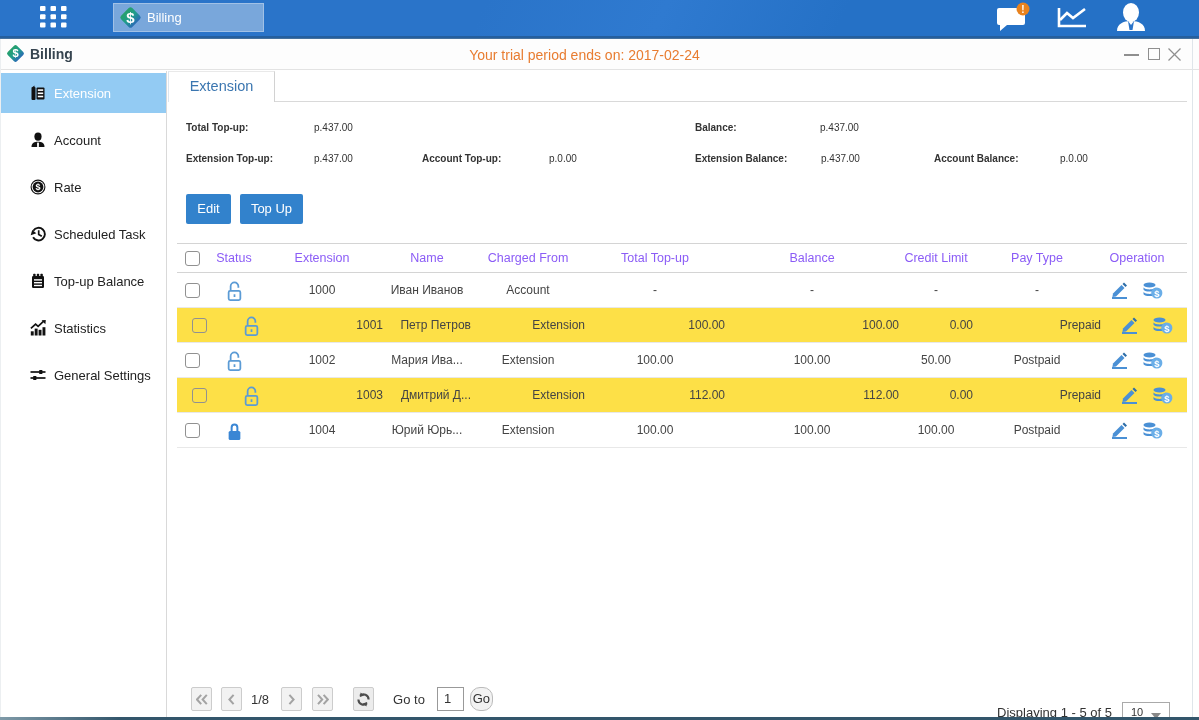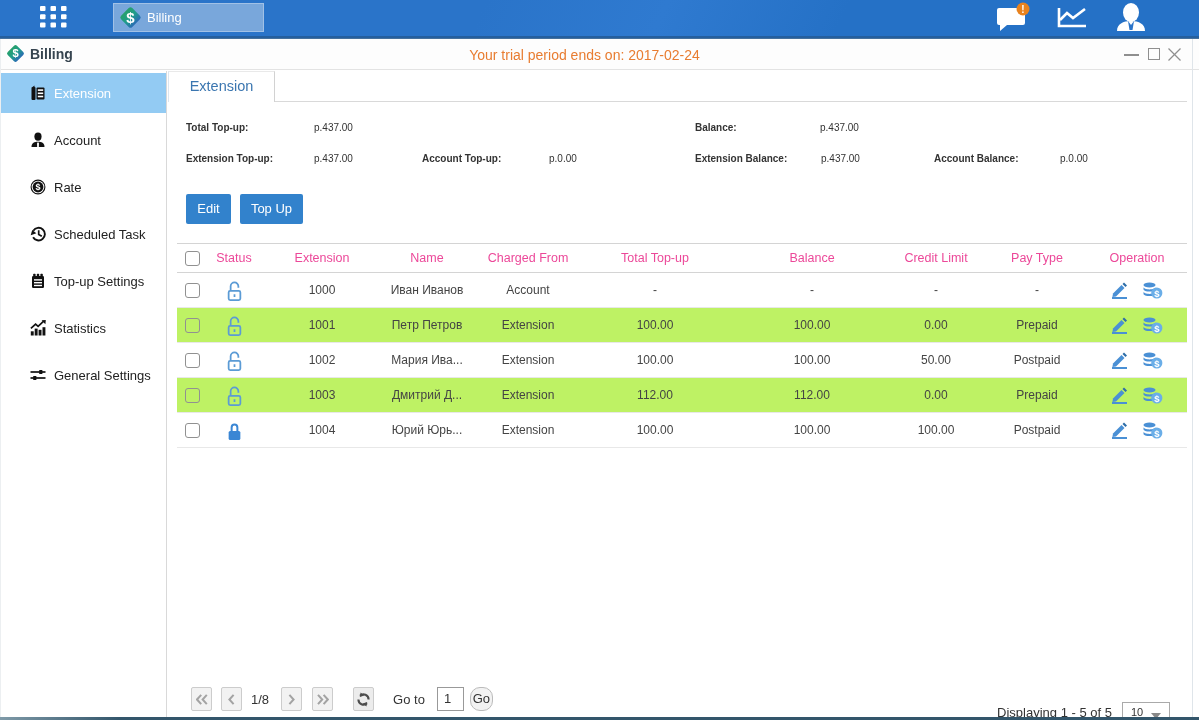--- a/index.html
+++ b/index.html
@@ -30,24 +30,24 @@
 .tabrow { position:absolute; left:0; top:0; width:1019px; height:31px; border-bottom:1px solid #d9d9d9; }
 .tab { position:absolute; left:0; top:0; width:107px; height:31px; background:#fff; border-top:1px solid #e9e9e9; border-right:1px solid #d2d2d2; border-left:1px solid #dde6ee; color:#3b76b0; font-size:14.5px; text-align:center; line-height:29px; }
 .stats { position:absolute; left:0; top:31px; width:1031px; height:116px; font-size:10px; color:#333; }
 .stats b { font-weight:bold; }
 .stats .it { position:absolute; white-space:nowrap; }
 .btns { position:absolute; left:18px; top:123px; }
 .btn { display:inline-block; height:30px; background:#3282cc; color:#fff; font-size:13px; border-radius:2px; text-align:center; line-height:30px; vertical-align:top; }
 .btn.edit { width:45px; margin-right:9px; }
 .btn.topup { width:63px; }
 table.grid { position:absolute; left:9px; top:172px; width:1010px; border-collapse:collapse; font-size:12px; color:#444; }
-table.grid th { font-weight:normal; color:#ec4899; font-size:12.5px; height:29px; border-top:1px solid #d4d4d4; border-bottom:1px solid #d4d4d4; text-align:center; }
+table.grid th { font-weight:normal; color:#8b5cf6; font-size:12.5px; height:29px; border-top:1px solid #d4d4d4; border-bottom:1px solid #d4d4d4; text-align:center; }
 table.grid td { height:35px; border-bottom:1px solid #e8e8e8; text-align:center; }
 table.grid td:last-child, table.grid th:last-child { padding-right:14px; }
-table.grid tr.alt td { background:#bef264; }
+table.grid tr.alt td { background:#fde047;text-align:right; }
 .cb { display:inline-block; width:15px; height:15px; border:1px solid #919191; border-radius:3px; background:transparent; vertical-align:middle; }
 .pager { position:absolute; left:23px; top:616px; width:996px; height:47px; font-size:13px; color:#333; }
 .pbtn { display:inline-block; width:21px; height:24px; background:#f2f2f2; border:1px solid #ccc; color:#9a9a9a; text-align:center; line-height:21px; font-size:16px; vertical-align:middle; border-radius:2px; }
 .pinput { display:inline-block; width:27px; height:24px; border:1px solid #999; background:#fff; text-align:left; padding-left:6px; line-height:22px; vertical-align:middle; font-size:13px; }
 .gobtn { display:inline-block; width:23px; height:24px; background:#f2f2f2; border:1px solid #bbb; text-align:center; line-height:22px; vertical-align:middle; font-size:13px; color:#333; border-radius:10px; }
 .disp { position:absolute; right:17px; top:15px; }
 .sel10 { display:inline-block; width:48px; height:24px; border:1px solid #aaa; background:#fff; position:relative; vertical-align:middle; margin-left:10px; }
 .sel10 .v { position:absolute; left:8px; top:3px; font-size:11px; }
 .sel10 .tri { position:absolute; right:8px; top:10px; width:0; height:0; border-left:5px solid transparent; border-right:5px solid transparent; border-top:6px solid #888; }
 .bottombar { position:absolute; left:0; top:717px; width:1199px; height:3px; background:linear-gradient(90deg,#7f9aa8,#33566b 10%,#33566b); }
@@ -178,21 +178,21 @@
         <g fill="#111">
       <rect x="2" y="3" width="12" height="12" rx="1.2"></rect>
       <rect x="3.2" y="0.8" width="2.4" height="3.4" rx="0.7"></rect>
       <rect x="6.8" y="0.8" width="2.4" height="3.4" rx="0.7"></rect>
       <rect x="10.4" y="0.8" width="2.4" height="3.4" rx="0.7"></rect>
       <rect x="4" y="6.2" width="8" height="1.4" fill="#fff"></rect>
       <rect x="4" y="9" width="8" height="1.4" fill="#fff"></rect>
       <rect x="4" y="11.8" width="8" height="1.4" fill="#fff"></rect>
     </g>
       </svg>
-    <span>Top-up Settings</span>
+    <span>Top-up Balance</span>
   </div>
   <div class="sitem">
     <svg class="sicon" viewBox="0 0 16 16">
         <g fill="#111">
       <rect x="0.8" y="11.3" width="2.9" height="4.2"></rect>
       <rect x="4.7" y="8.6" width="2.9" height="6.9"></rect>
       <rect x="8.6" y="9.8" width="2.9" height="5.7"></rect>
       <rect x="12.5" y="7.2" width="2.9" height="8.3"></rect>
       <path d="M0.9 8.4 l4.7 -4.2 l2.5 2.1 l5.6 -5.2" fill="none" stroke="#111" stroke-width="1.7"></path>
       <path d="M11.6 0.2 l4.2 -0.2 l-0.4 4.2 z"></path>

